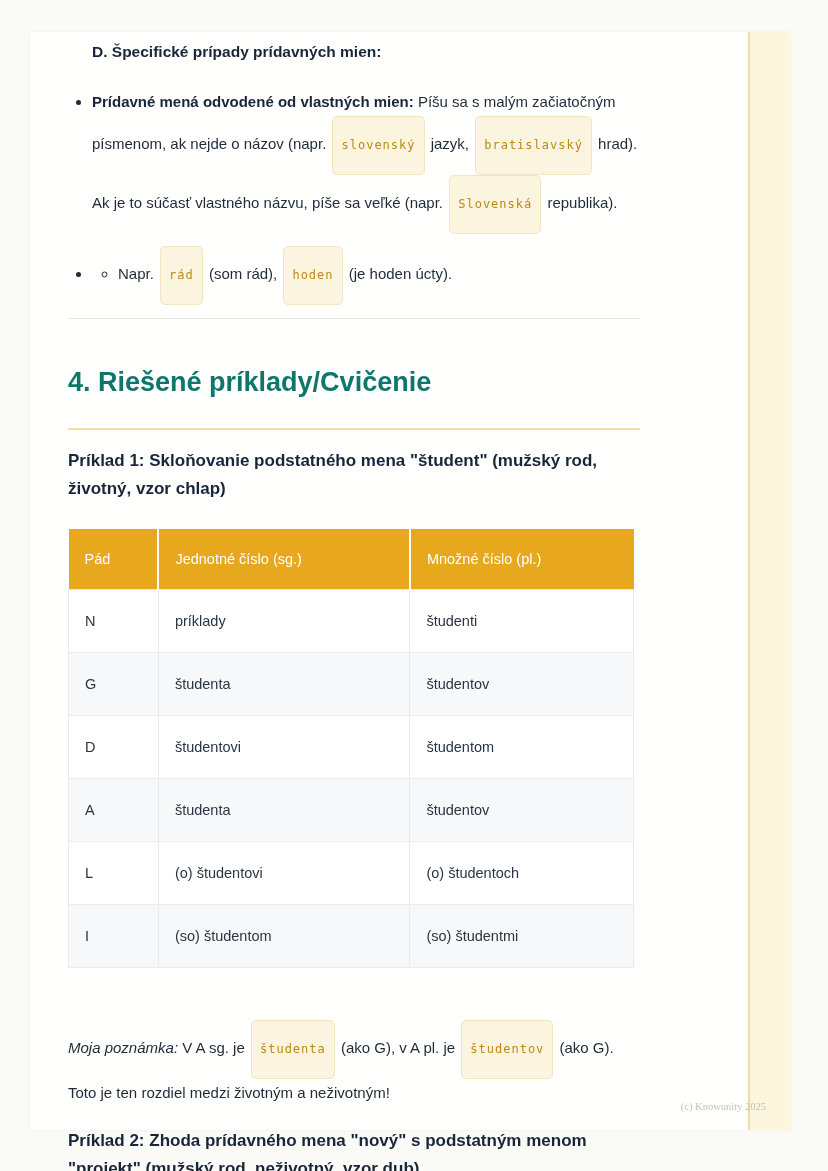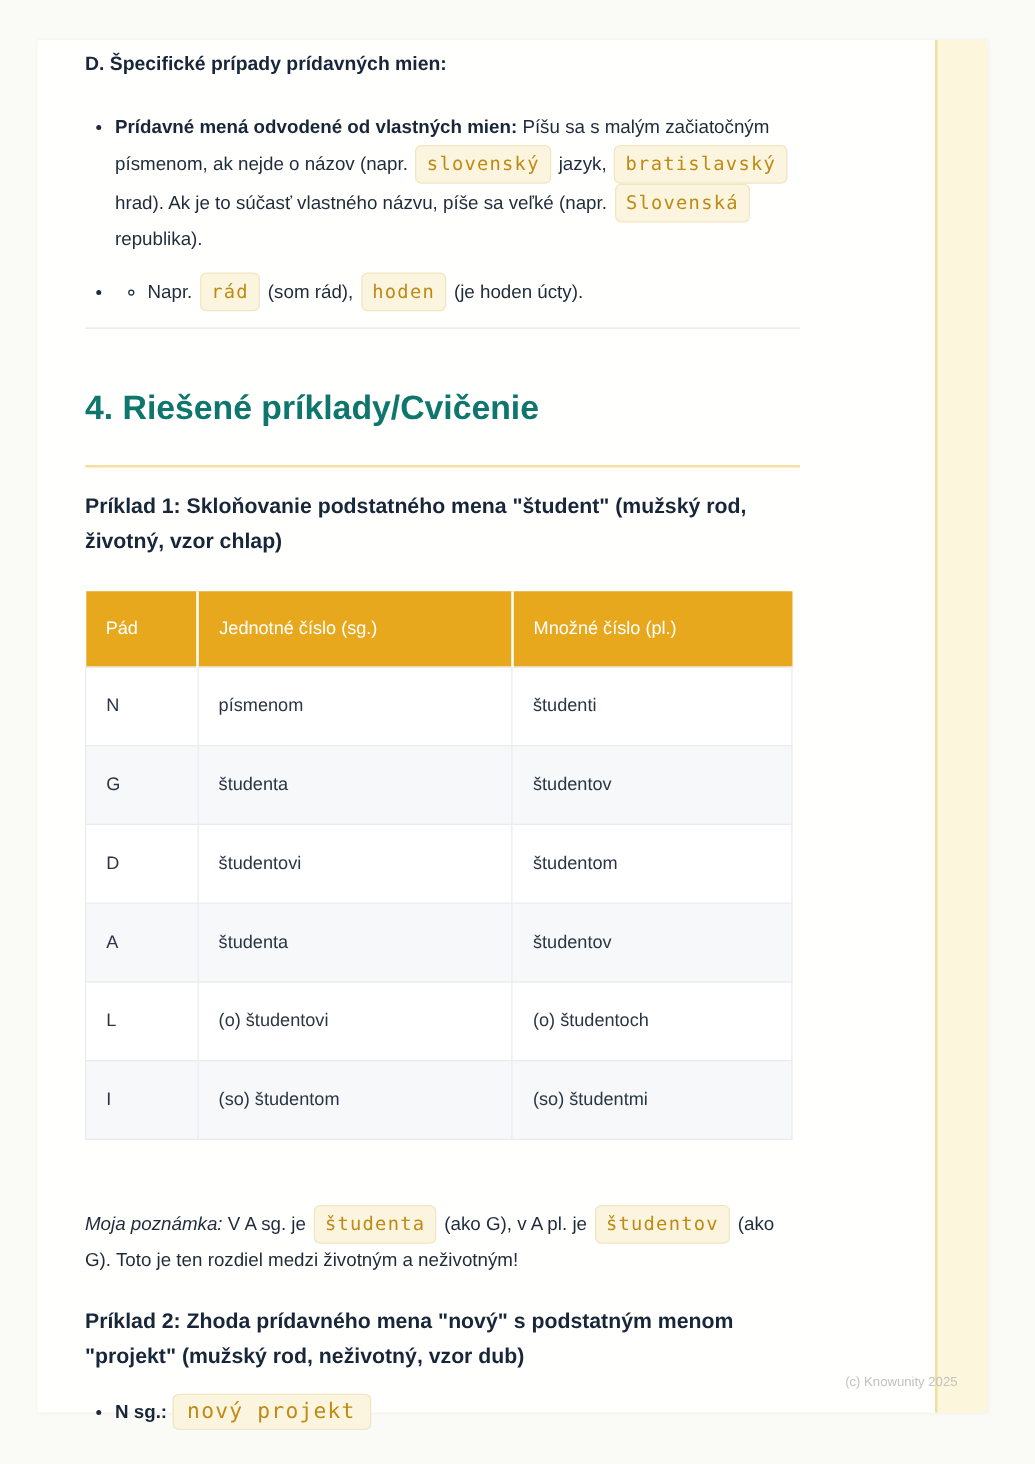--- a/index.html
+++ b/index.html
@@ -30,44 +30,45 @@
     margin-left: 38px;
     padding-top: 10px;
     font-size: 15px;
     line-height: 28px;
   }
   h3.sec-d {
     font-size: 15.5px;
     line-height: 20px;
     font-weight: 700;
     color: #18263a;
+    margin-left: 24px;
   }
   ul.main-list {
     margin-top: 26px;
     padding-left: 24px;
     list-style: disc;
   }
   ul.main-list > li + li { margin-top: 12px; }
   ul.sub-list {
     padding-left: 26px;
     list-style: circle;
   }
   .seg-bold { font-weight: 700; color: #18263a; }
   .seg-italic { font-style: italic; }
   .seg-code {
     display: inline-block;
     font-family: "DejaVu Sans Mono", "Liberation Mono", monospace;
-    font-size: 15px;
+    font-size: 12px;
     line-height: 17px;
     letter-spacing: 1px;
     color: #bf8a14;
     background: #fbf4de;
     border: 1px solid #f1e5c2;
     border-radius: 5px;
-    padding: 6px 8px;
+    padding: 20px 8px;
     margin: 0 2px;
     vertical-align: baseline;
   }
   hr.divider {
     border: none;
     border-top: 1px solid #e9e6df;
     margin-top: 13px;
   }
   h2.sec-4 {
     margin-top: 46px;
@@ -121,20 +122,21 @@
     padding: 5px 11px;
     margin-left: 4px;
   }
   .footer-copy {
     position: absolute;
     right: 24px;
     bottom: 18px;
     font-size: 10.5px;
     color: #c3c3bd;
     z-index: 2;
+    font-family: Liberation Serif, serif;
   }
 </style>
 </head>
 <body>
 
 <div class="page">
   <div class="edge-stripe"></div>
 
   <div class="content">
 
@@ -164,21 +166,21 @@
       <thead>
         <tr>
           <th>Pád</th>
           <th>Jednotné číslo (sg.)</th>
           <th>Množné číslo (pl.)</th>
         </tr>
       </thead>
       <tbody>
           <tr>
             <td>N</td>
-            <td>písmenom</td>
+            <td>príklady</td>
             <td>študenti</td>
           </tr>
           <tr>
             <td>G</td>
             <td>študenta</td>
             <td>študentov</td>
           </tr>
           <tr>
             <td>D</td>
             <td>študentovi</td>

